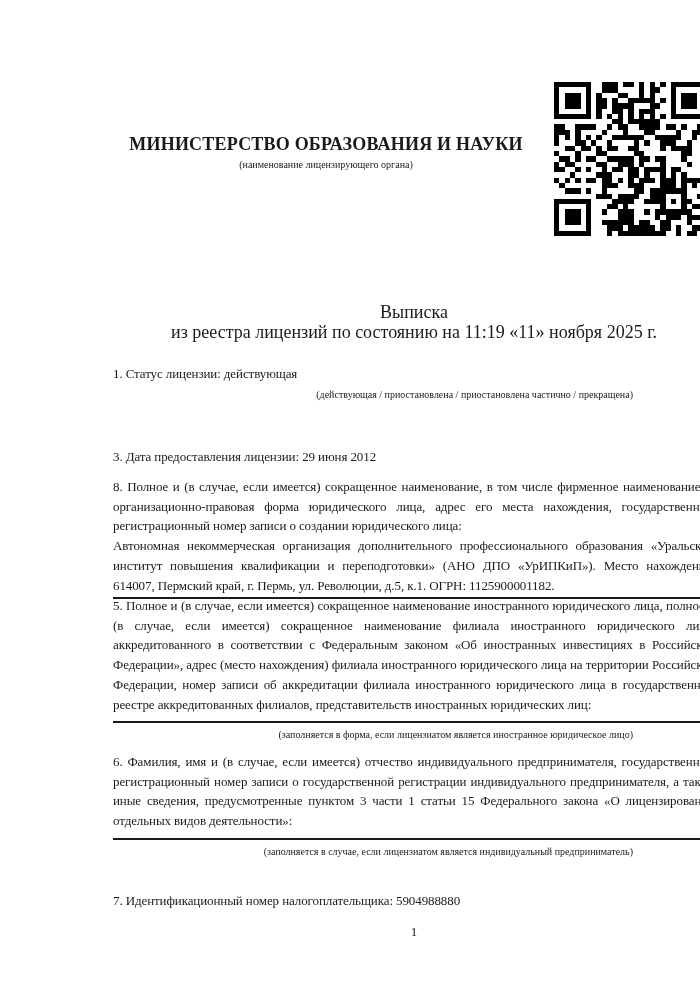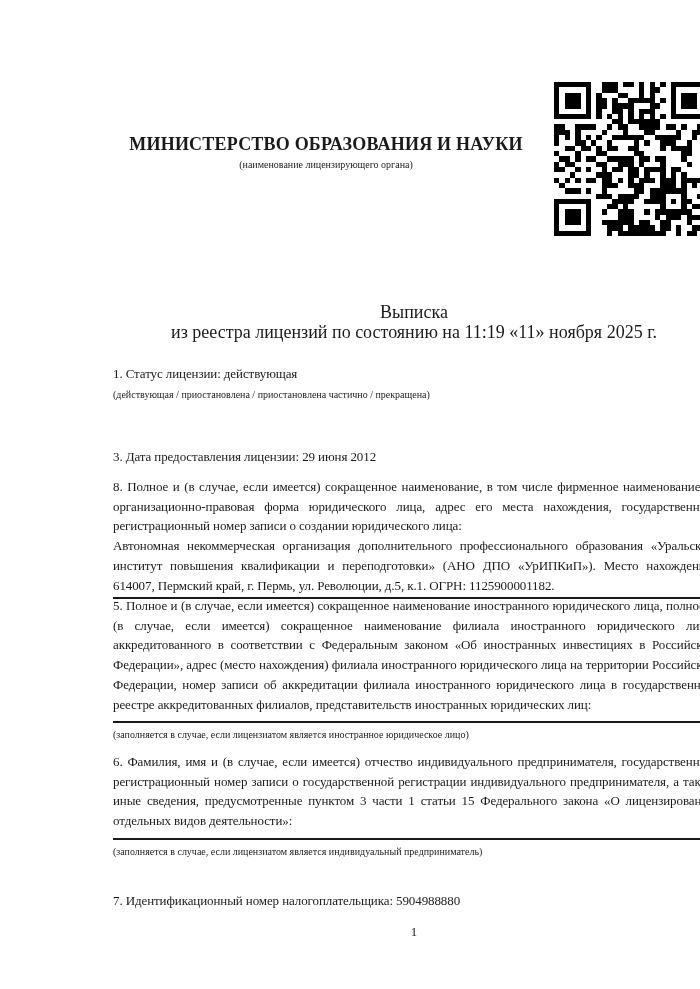--- a/index.html
+++ b/index.html
@@ -28,21 +28,21 @@
   
   .qr{left:505px;top:82px;width:156px;height:154px;}
   
   .doc-title{
     left:65px;top:302px;width:602px;text-align:center;
     font-size:18px;line-height:20px;
   }
   
   .item{left:65px;width:602px;font-size:13px;line-height:19.7px;letter-spacing:-0.1px;}
   .para{text-align:justify;}
-  .fill-caption-wrap{width:520px;text-align:left;}
+  .fill-caption-wrap{width:520px;text-align:right;}
   .fill-caption{font-size:10px;line-height:13px;letter-spacing:0;}
   .opts-caption{font-size:10px;line-height:14px;letter-spacing:0;}
   .rule{border-top:2px solid #1a1a1a;height:0;margin-top:2px;}
   .rule-gap{margin-top:7px;}
   .caption-after-rule{margin-top:1px;}
   
   .page-number{
     left:65px;top:922px;width:602px;text-align:center;
     font-size:13px;line-height:20px;
   }
@@ -508,21 +508,21 @@
   <div class="abs item" style="top:477px">
     <div class="para">8. Полное и (в случае, если имеется) сокращенное наименование, в том числе фирменное наименование, и организационно-правовая форма юридического лица, адрес его места нахождения, государственный регистрационный номер записи о создании юридического лица:</div>
     <div class="para">Автономная некоммерческая организация дополнительного профессионального образования «Уральский институт повышения квалификации и переподготовки» (АНО ДПО «УрИПКиП»). Место нахождения: 614007, Пермский край, г. Пермь, ул. Революции, д.5, к.1. ОГРН: 1125900001182.</div>
     <div class="rule"></div>
   </div>
 
   <div class="abs item" style="top:596px">
     <div class="para">5. Полное и (в случае, если имеется) сокращенное наименование иностранного юридического лица, полное и (в случае, если имеется) сокращенное наименование филиала иностранного юридического лица, аккредитованного в соответствии с Федеральным законом «Об иностранных инвестициях в Российской Федерации», адрес (место нахождения) филиала иностранного юридического лица на территории Российской Федерации, номер записи об аккредитации филиала иностранного юридического лица в государственном реестре аккредитованных филиалов, представительств иностранных юридических лиц:</div>
     <div class="rule rule-gap"></div>
     <div class="fill-caption-wrap caption-after-rule">
-      <span class="fill-caption">(заполняется в случае, если лицензиатом является иностранное юридическое лицо)</span>
+      <span class="fill-caption">(заполняется в форма, если лицензиатом является иностранное юридическое лицо)</span>
     </div>
   </div>
 
   <div class="abs item" style="top:752px">
     <div class="para">6. Фамилия, имя и (в случае, если имеется) отчество индивидуального предпринимателя, государственный регистрационный номер записи о государственной регистрации индивидуального предпринимателя, а также иные сведения, предусмотренные пунктом 3 части 1 статьи 15 Федерального закона «О лицензировании отдельных видов деятельности»:</div>
     <div class="rule rule-gap"></div>
     <div class="fill-caption-wrap caption-after-rule">
       <span class="fill-caption">(заполняется в случае, если лицензиатом является индивидуальный предприниматель)</span>
     </div>
   </div>

